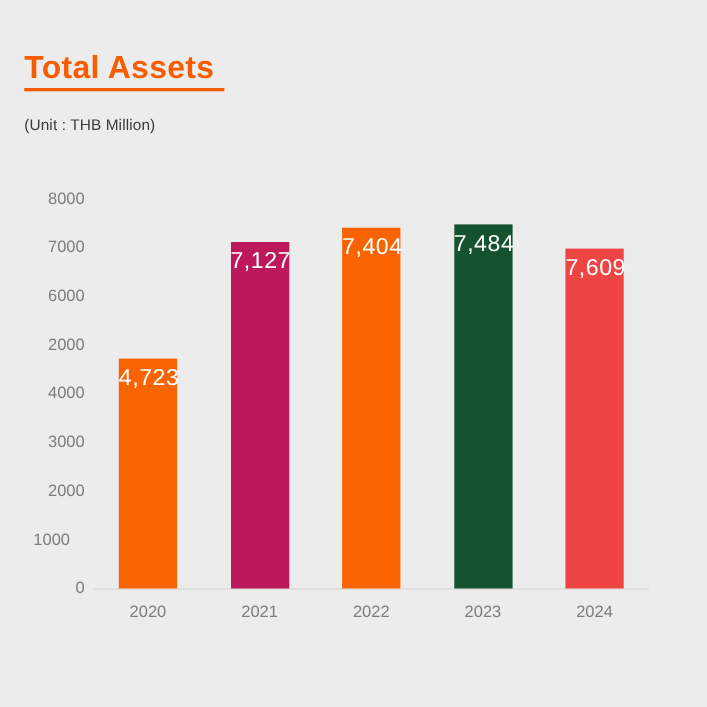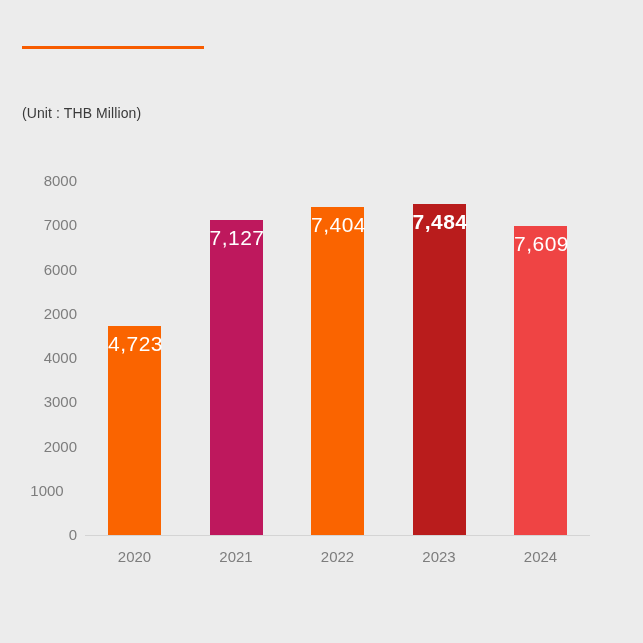--- a/index.html
+++ b/index.html
@@ -101,20 +101,21 @@
     color: #7d7d7d;
     line-height: 18px;
   }
 </style>
 </head>
 <body>
 
 <div id="page">
 
   <div class="title-block">
+    <div class="chart-title">Total Assets</div>
     <div class="title-underline"></div>
   </div>
   <div class="unit-label">(Unit : THB Million)</div>
 
   <div class="plot-area">
     <div id="yticks">
         <div class="y-tick" style="top: 173px;">8000</div>
         <div class="y-tick" style="top: 217.25px;">7000</div>
         <div class="y-tick" style="top: 261.5px;">6000</div>
         <div class="y-tick" style="top: 305.75px;">2000</div>
@@ -128,21 +129,21 @@
     <div id="bars">
         <div class="bar" style="left: 108px; height: 208.993px; background: rgb(250, 100, 0);">
           <div class="bar-value">4,723</div>
         </div>
         <div class="bar" style="left: 209.5px; height: 315.37px; background: #be185d;">
           <div class="bar-value">7,127</div>
         </div>
         <div class="bar" style="left: 311px; height: 327.627px; background: rgb(250, 100, 0);">
           <div class="bar-value">7,404</div>
         </div>
-        <div class="bar" style="left: 412.5px; height: 331.167px; background: #b91c1c; font-weight: bold;">
+        <div class="bar" style="left: 412.5px; height: 331.167px; background: #14532d;">
           <div class="bar-value">7,484</div>
         </div>
         <div class="bar" style="left: 514px; height: 309px; background: #ef4444;">
           <div class="bar-value">7,609</div>
         </div>
       </div>
     <div id="xticks">
         <div class="x-tick" style="left: 89.5px;">2020</div>
         <div class="x-tick" style="left: 191px;">2021</div>
         <div class="x-tick" style="left: 292.5px;">2022</div>

